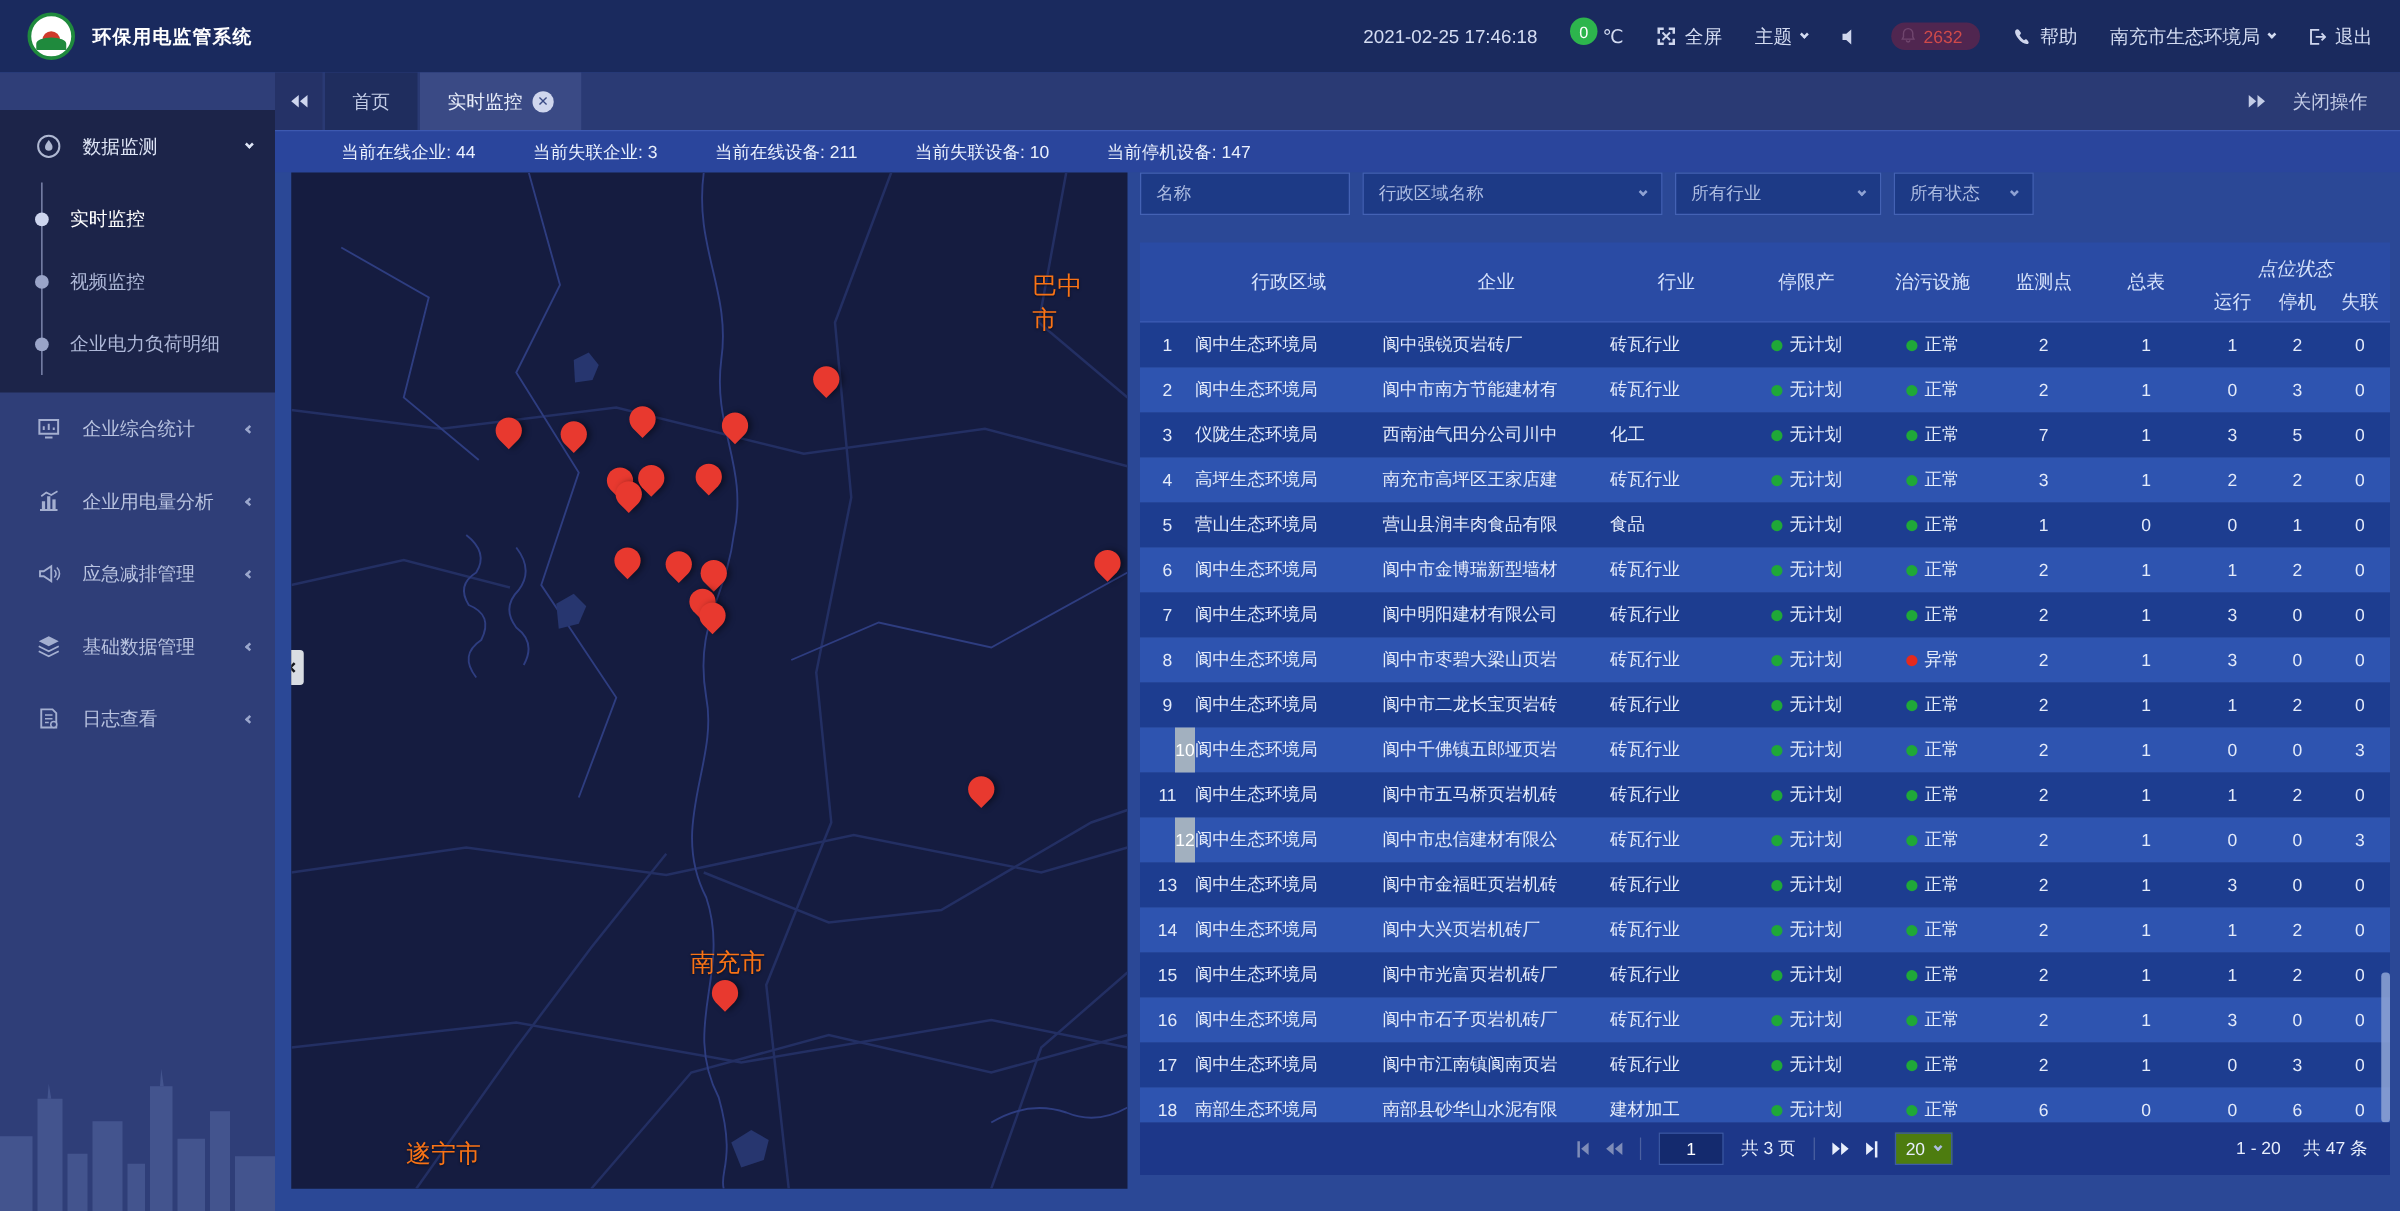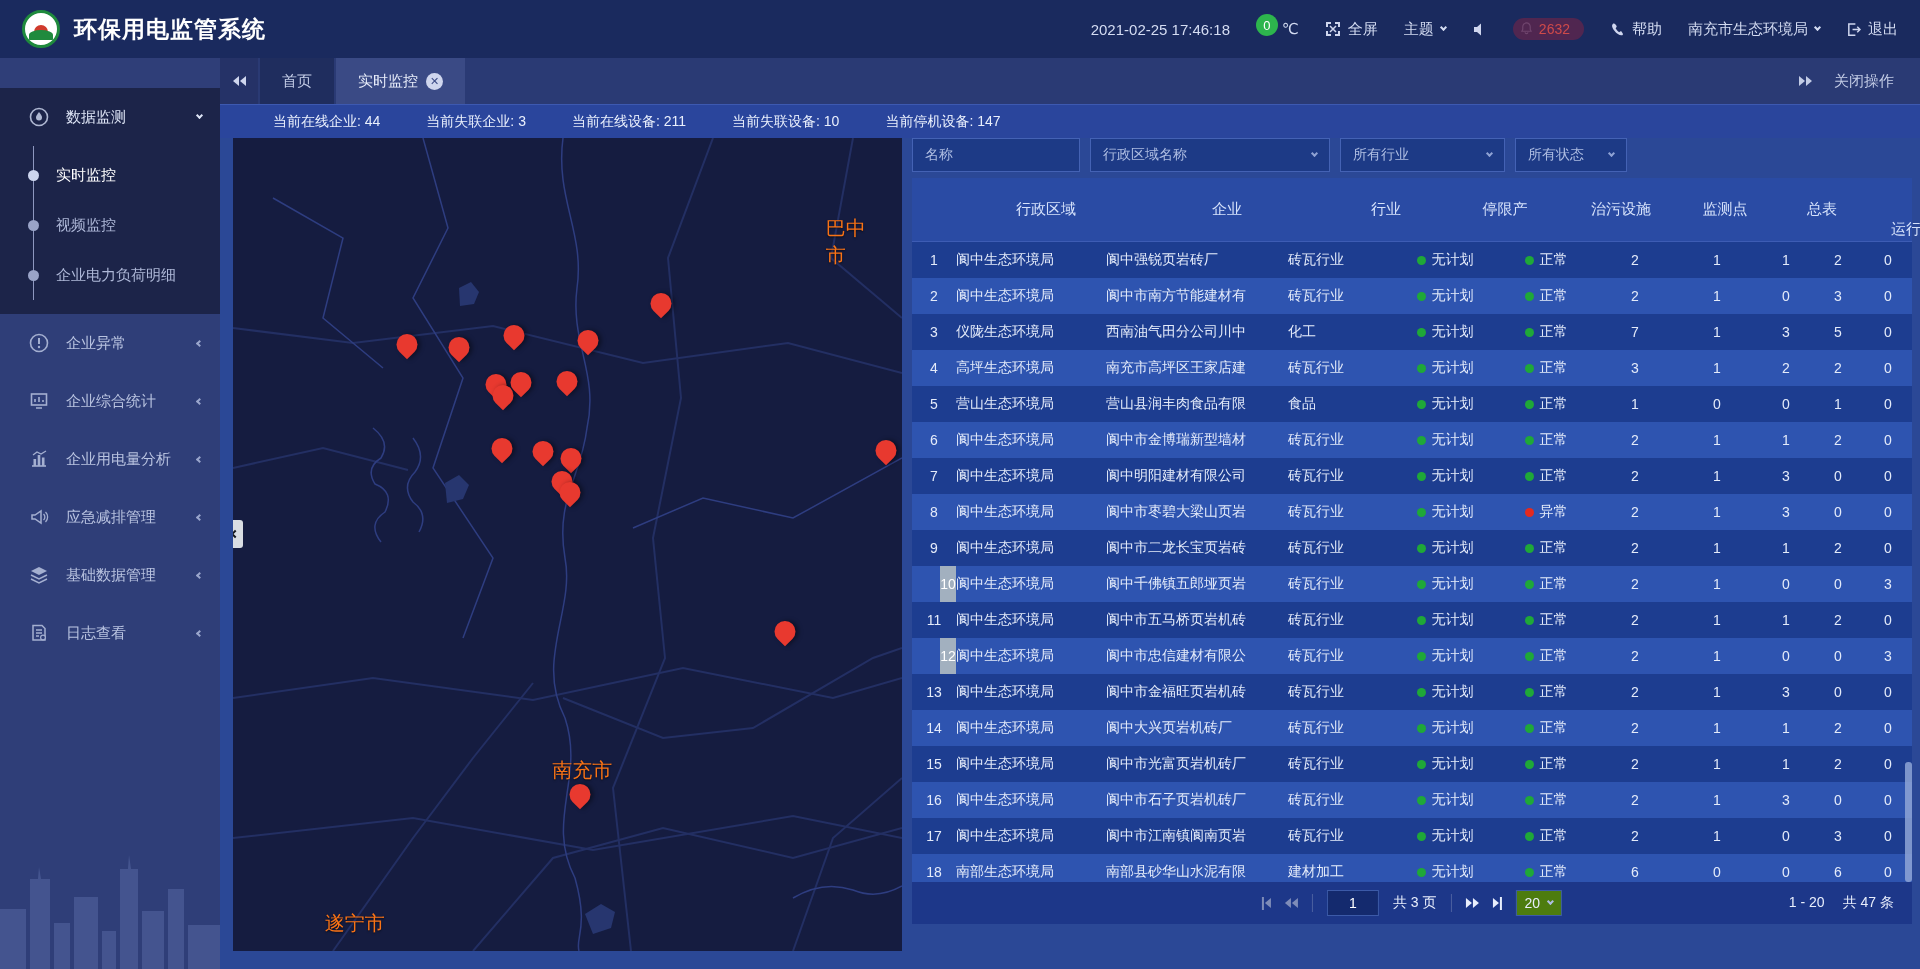--- a/index.html
+++ b/index.html
@@ -5,21 +5,21 @@
   * { margin:0; padding:0; box-sizing:border-box; }
   html,body { width:1920px; height:969px; overflow:hidden; background:#2b4896;
               font-family:"Liberation Sans","DejaVu Sans",sans-serif; }
 
   
   .header { height:58px; background:#1a2a5e; display:flex; align-items:center; padding:0 22px; color:#d4dcf2; }
   .brand { display:flex; align-items:center; gap:14px; }
   .logo { width:38px; height:38px; border-radius:50%; background:#fff; border:3px solid #1f8a3d; position:relative; overflow:hidden; flex:0 0 auto;}
   .logo i { position:absolute; left:50%; top:38%; width:14px; height:14px; margin-left:-7px; border-radius:50%; background:#d03a2c; }
   .logo b { position:absolute; left:4px; right:4px; bottom:5px; height:10px; background:#1f8a3d; border-radius:50% 50% 0 0; }
-  .app-title { font-size:23px; font-weight:bold; color:#ffffff; letter-spacing:1px; }
+  .app-title { font-size:15px; font-weight:bold; color:#ffffff; letter-spacing:1px; }
   .header-right { margin-left:auto; display:flex; align-items:center; gap:26px; font-size:15px; }
   .temp { display:flex; align-items:flex-start; gap:4px; }
   .temp-circle { width:22px; height:22px; border-radius:50%; background:#2db54d; color:#fff; font-size:13px; display:flex; align-items:center; justify-content:center; margin-top:-6px;}
   .hitem { display:flex; align-items:center; gap:7px; cursor:pointer; white-space:nowrap; }
   .hicon svg { display:block; }
   .badge-pill { background:rgba(125,35,70,.55); border-radius:12px; padding:3px 14px 3px 26px; position:relative; color:#cf4a4a; font-size:14px; }
   .badge-pill .bell { position:absolute; left:7px; top:4px; opacity:.55; }
   .chev { display:inline-block; width:7px; height:7px; border-right:2px solid currentColor; border-bottom:2px solid currentColor; }
   .chev.down { transform:rotate(45deg); margin-top:-3px; }
   .chev.left { transform:rotate(135deg); }
@@ -63,29 +63,29 @@
   .content { flex:1; background:#2b4896; display:flex; gap:10px; padding:0 8px 15px 13px; position:relative; }
   .map-panel { width:669px; height:813px; background:#151c40; position:relative; overflow:hidden; flex:0 0 auto; }
   .map-panel svg.roads { position:absolute; inset:0; }
   .city-label { position:absolute; color:#f97316; font-size:20px; transform:translate(-50%,-50%); text-shadow:0 1px 2px rgba(0,0,0,.6); }
   .marker { position:absolute; width:21px; height:21px; background:#e8392f; border-radius:50% 50% 50% 0; transform:translate(-50%,-100%) rotate(-45deg); box-shadow:2px 2px 5px rgba(0,0,0,.45); }
   .collapse-btn { position:absolute; left:-6px; top:382px; width:16px; height:28px; background:#d9dde3; border-radius:3px; display:flex; align-items:center; justify-content:center; cursor:pointer; color:#14161c; z-index:5; }
   .collapse-btn .chev { width:6px; height:6px; border-color:#14161c; }
 
   
   .right-panel { flex:1; display:flex; flex-direction:column; min-width:0; }
-  .filter-row { height:34px; display:flex; gap:10px; margin-bottom:6px; }
+  .filter-row { height:34px; display:flex; gap:10px; margin-bottom:22px; }
   .f-input, .f-select { background:#1d3a86; border:1px solid #4462b4; color:#aebde2; font-size:14px; display:flex; align-items:center; padding:0 12px; }
   .f-input { width:168px; }
   .f-select { justify-content:space-between; cursor:pointer; }
   .f-select .chev { border-color:#8fa2d4; }
   .sel-region { width:240px; } .sel-industry { width:165px; } .sel-status { width:112px; }
 
   .grid-cols { display:grid; grid-template-columns:44px 150px 182px 106px 102px 100px 78px 86px 52px 52px 48px; }
-  .thead { height:64px; background:#2a4ba4; color:#d6e2fb; font-size:15px; border-bottom:1px solid #3d5cb4;gap:15px; }
+  .thead { height:64px; background:#2a4ba4; color:#d6e2fb; font-size:15px; border-bottom:1px solid #3d5cb4; }
   .thead .h { grid-row:1/3; display:flex; align-items:center; }
   .thead .h.c { justify-content:center; }
   .thead .group { grid-column:9/12; grid-row:1; display:flex; align-items:flex-end; justify-content:center; font-style:italic; padding-bottom:2px; }
   .thead .subh { grid-row:2; display:flex; align-items:center; justify-content:center; }
 
   .tbody { height:640px; overflow:hidden; position:relative; }
   .trow { height:36px; font-size:14px; color:#e4ebfa; background:#1d3d90; cursor:pointer; }
   .trow.alt { background:#2e54b0; }
   .trow > div { display:flex; align-items:center; }
   .cell-c { justify-content:center; }
@@ -194,31 +194,20 @@
         <div class="sub-item active">
             <span>实时监控</span>
           </div>
         <div class="sub-item">
             <span>视频监控</span>
           </div>
         <div class="sub-item">
             <span>企业电力负荷明细</span>
           </div>
       </div>
-    </div>
-    <div class="menu-item">
-      <span class="mi-icon">
-        <svg width="20" height="20" viewBox="0 0 20 20">
-            <circle cx="10" cy="10" r="8.5" fill="none" stroke="#b9c3e0" stroke-width="1.6"></circle>
-            <path d="M10 5v6" stroke="#b9c3e0" stroke-width="2"></path>
-            <circle cx="10" cy="14" r="1.2" fill="#b9c3e0"></circle>
-          </svg>
-      </span>
-      <span>企业异常</span>
-      <span class="mi-arrow chev left sm"></span>
     </div>
     <div class="menu-item">
       <span class="mi-icon">
         <svg width="20" height="20" viewBox="0 0 20 20">
             <rect x="2.5" y="3" width="15" height="11" fill="none" stroke="#b9c3e0" stroke-width="1.6"></rect>
             <path d="M6 11V8M10 11V6M14 11V9M7 17h6" stroke="#b9c3e0" stroke-width="1.6"></path>
           </svg>
       </span>
       <span>企业综合统计</span>
       <span class="mi-arrow chev left sm"></span>

